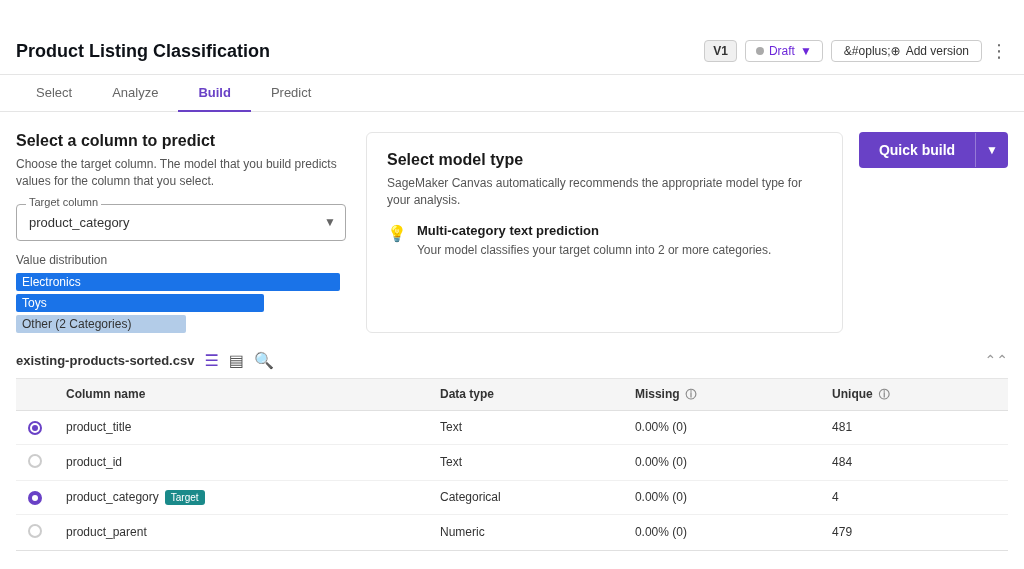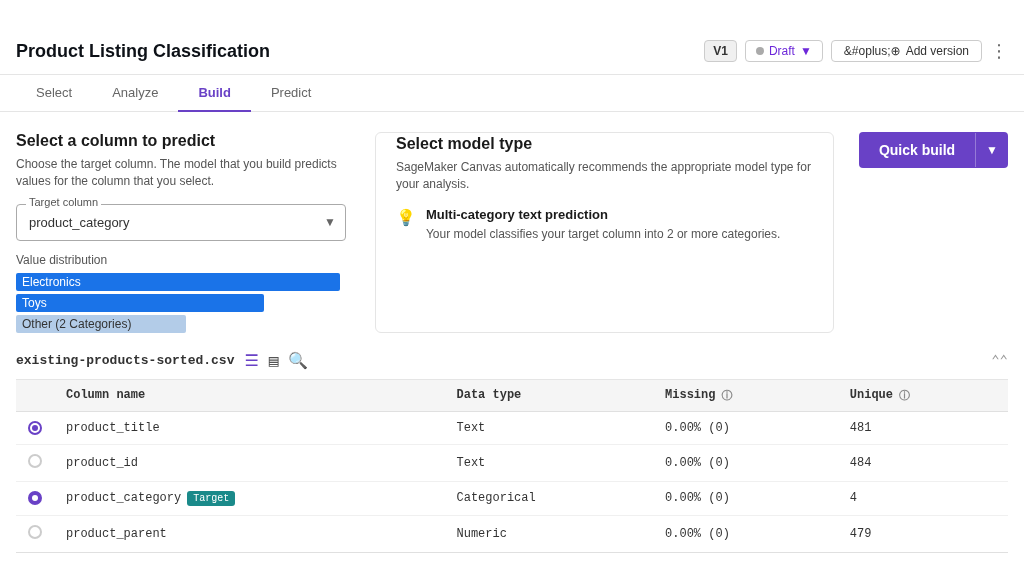--- a/index.html
+++ b/index.html
@@ -34,21 +34,21 @@
     .nav-tabs {
       display: flex; border-bottom: 1px solid #e5e5e5; padding: 0 16px;
     }
     .nav-tab {
       padding: 10px 20px; font-size: 13px; color: #666; cursor: pointer;
       border-bottom: 2px solid transparent; margin-bottom: -1px;
     }
     .nav-tab.active { color: #6941c6; border-bottom: 2px solid #6941c6; font-weight: 600; }
 
     
-    .main-content { display: flex; gap: 9px; padding: 20px 16px 10px 16px; }
+    .main-content { display: flex; gap: 0; padding: 20px 16px 10px 16px; }
 
     
     .left-panel { width: 330px; flex-shrink: 0; margin-right: 20px; }
     .section-title { font-size: 16px; font-weight: 700; margin-bottom: 6px; }
     .section-desc { font-size: 12px; color: #555; margin-bottom: 14px; line-height: 1.4; }
 
     .target-column-wrapper { position: relative; margin-bottom: 12px; }
     .target-column-label {
       position: absolute; top: -8px; left: 10px; background: #fff;
       font-size: 11px; color: #555; padding: 0 3px;
@@ -71,21 +71,21 @@
       padding-left: 6px; font-size: 12px; font-weight: 500; color: #fff;
       min-width: 50px;
     }
     .dist-bar.electronics { background: #1a73e8; width: 324px; }
     .dist-bar.toys { background: #1a73e8; width: 248px; }
     .dist-bar.other { background: #b3cce8; color: #333; width: 170px; }
 
     
     .right-panel {
       flex: 1; border: 1px solid #e5e5e5; border-radius: 6px;
-      padding: 2px 20px; margin-right: 16px; min-height: 160px;
+      padding: 18px 20px; margin-right: 16px; min-height: 160px;
       position: relative;
     }
     .model-type-title { font-size: 16px; font-weight: 700; margin-bottom: 6px; }
     .model-type-desc { font-size: 12px; color: #555; margin-bottom: 14px; line-height: 1.4; }
     .model-type-row { display: flex; align-items: flex-start; gap: 10px; }
     .model-icon { color: #6941c6; font-size: 16px; margin-top: 1px; }
     .model-name { font-size: 13px; font-weight: 600; margin-bottom: 4px; }
     .model-desc-sub { font-size: 12px; color: #555; line-height: 1.4; }
 
     
@@ -95,21 +95,21 @@
       background: #6941c6; color: #fff; border: none; border-radius: 4px;
       font-size: 14px; font-weight: 700; cursor: pointer; overflow: hidden;
     }
     .quick-build-main { padding: 10px 20px; }
     .quick-build-arrow {
       padding: 10px 10px; border-left: 1px solid rgba(255,255,255,0.3);
       font-size: 12px;
     }
 
     
-    .data-section { padding: 0 16px 10px 16px; font-family: Liberation Mono, monospace; }
+    .data-section { padding: 0 16px 10px 16px; }
     .data-header {
       display: flex; align-items: center; gap: 12px;
       padding: 8px 0; border-bottom: 1px solid #e5e5e5;
       justify-content: space-between;
     }
     .data-header-left { display: flex; align-items: center; gap: 10px; }
     .file-name { font-size: 13px; font-weight: 600; color: #333; }
     .view-icon { color: #555; cursor: pointer; font-size: 16px; }
     .view-icon.active { color: #6941c6; }
     .collapse-icon { color: #999; cursor: pointer; font-size: 14px; }

